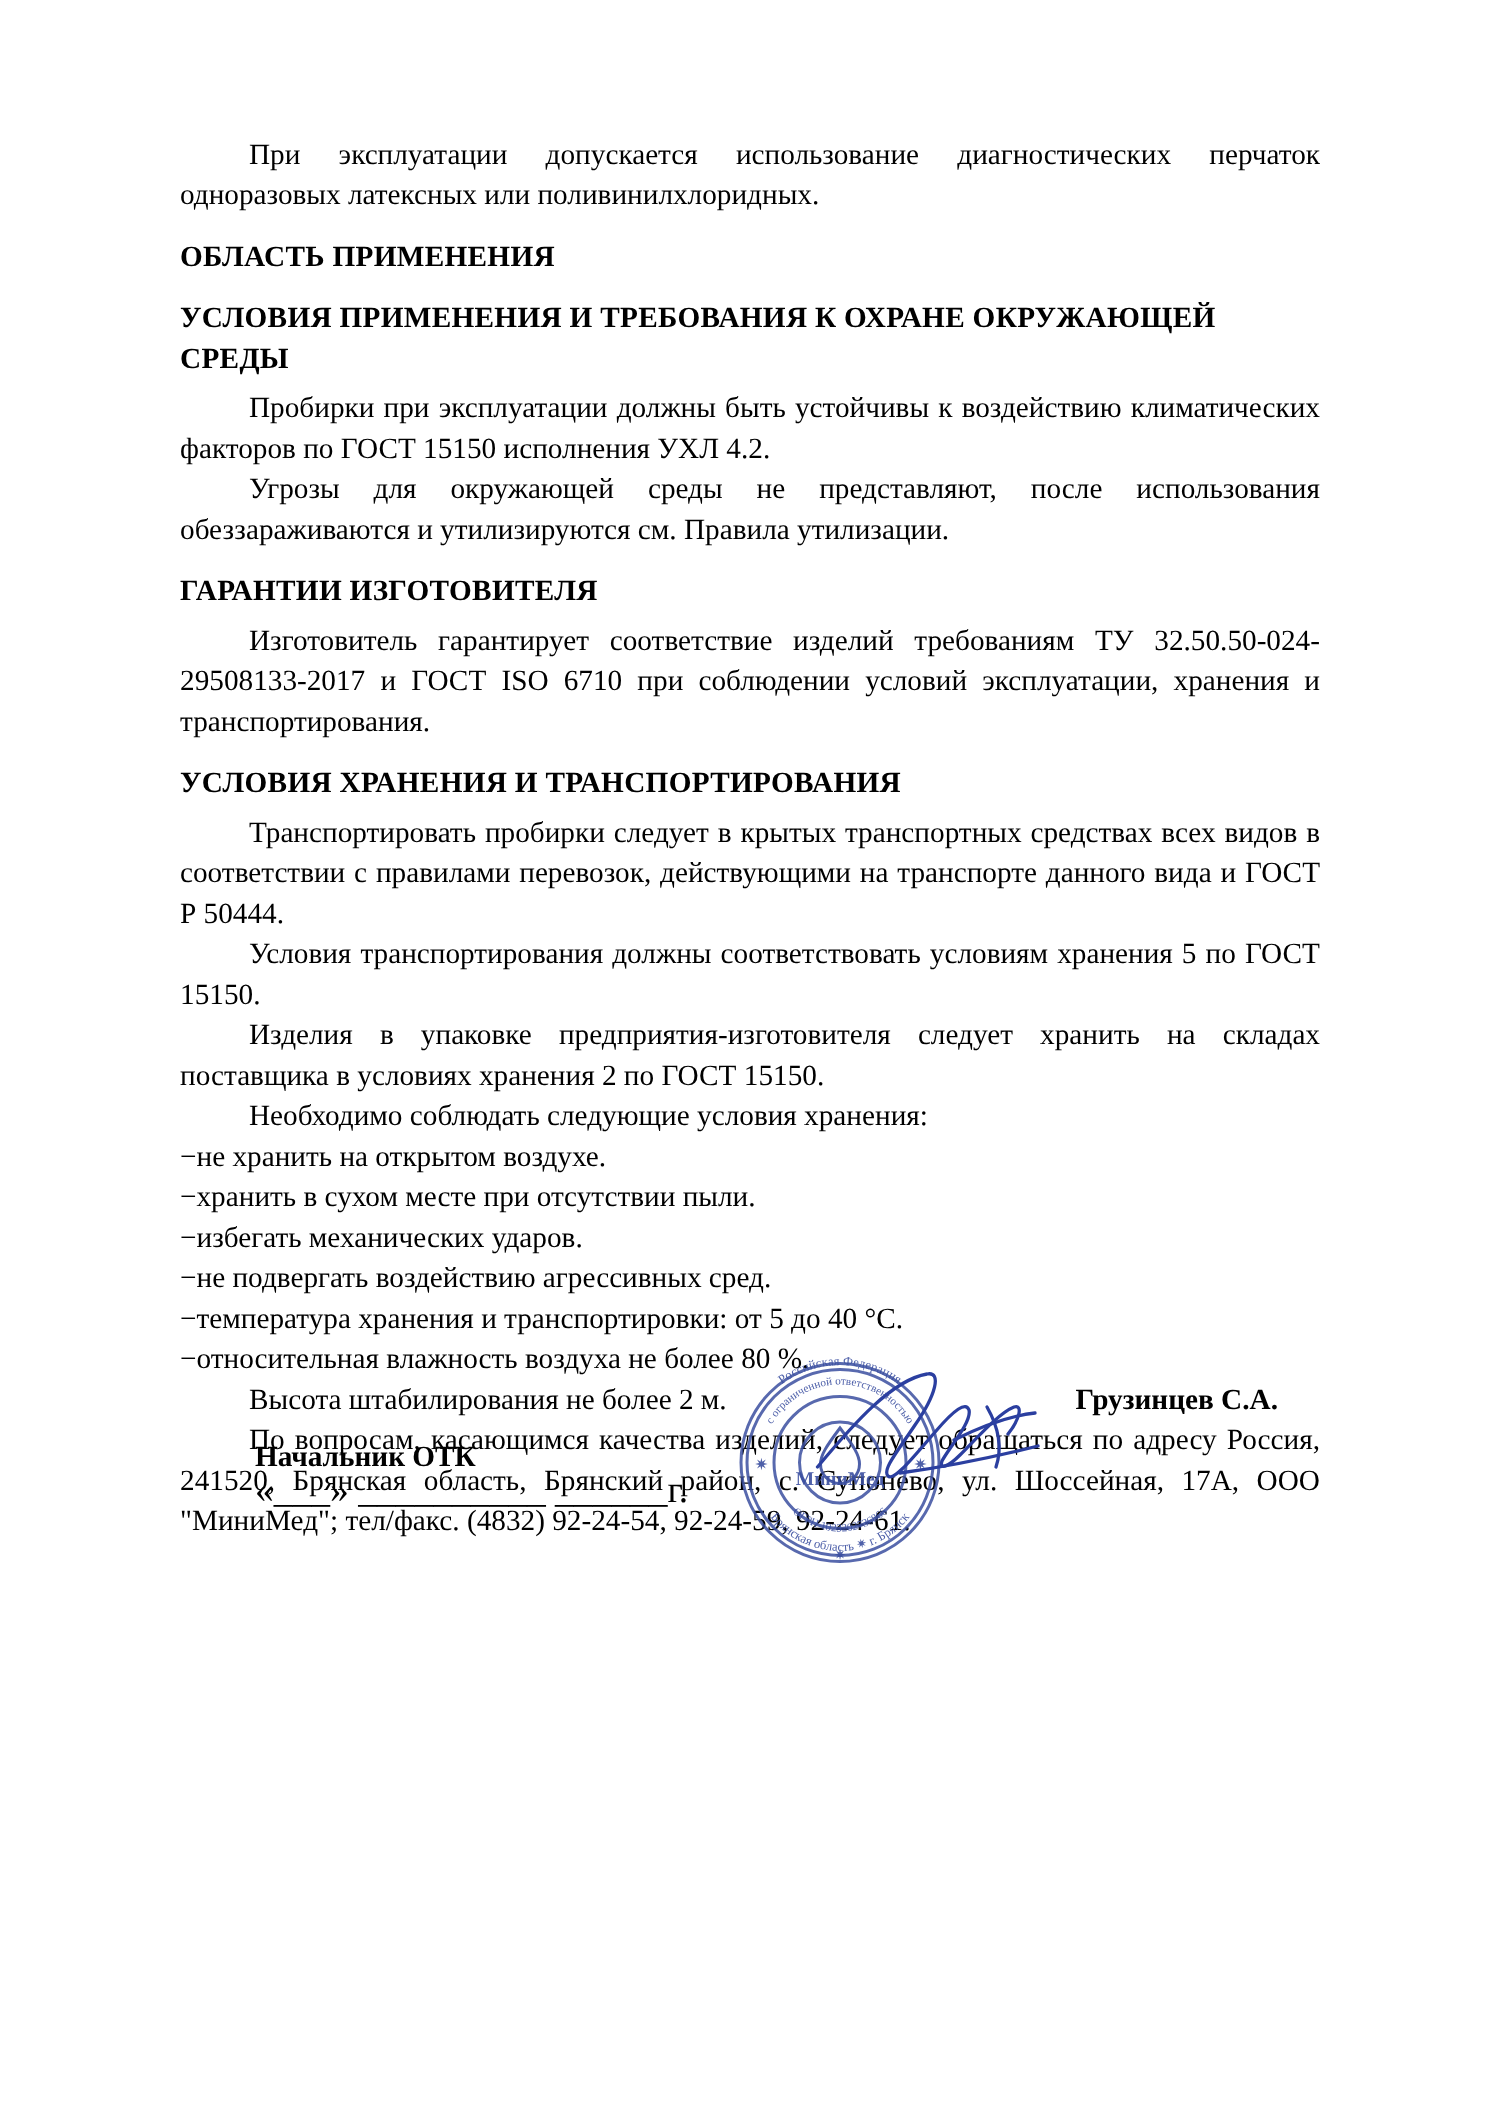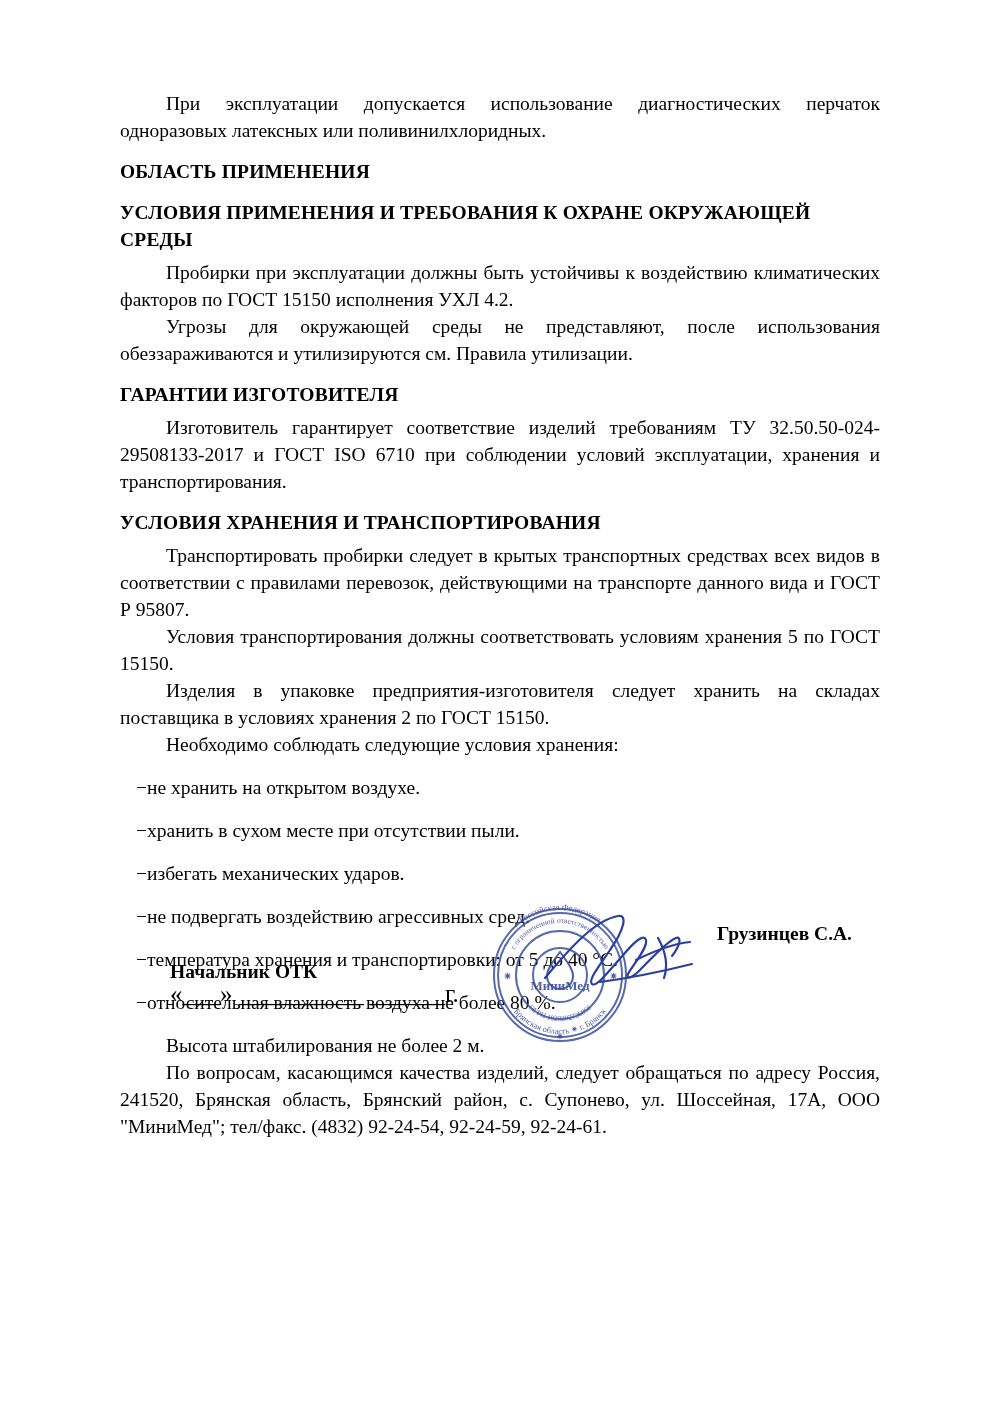--- a/index.html
+++ b/index.html
@@ -39,21 +39,21 @@
     text-indent: 46px;
   }
   h2 {
     margin: 14px 0 6px 0;
     font-size: 19.5px;
     line-height: 27px;
     font-weight: bold;
     letter-spacing: 0.2px;
   }
   .dash-item {
-    margin: 16px;
+    margin: 0;
     font-size: 19.5px;
     line-height: 27px;
     text-align: left;
   }
   .sign-block {
     position: absolute;
     left: 120px;
     top: 920px;
     width: 760px;
     height: 160px;
@@ -114,21 +114,21 @@
     <h2>ОБЛАСТЬ ПРИМЕНЕНИЯ</h2>
 
     <h2>УСЛОВИЯ ПРИМЕНЕНИЯ И ТРЕБОВАНИЯ К ОХРАНЕ ОКРУЖАЮЩЕЙ СРЕДЫ</h2>
     <p class="indent">Пробирки при эксплуатации должны быть устойчивы к воздействию климатических факторов по ГОСТ 15150 исполнения УХЛ 4.2.</p>
     <p class="indent">Угрозы для окружающей среды не представляют, после использования обеззараживаются и утилизируются см. Правила утилизации.</p>
 
     <h2>ГАРАНТИИ ИЗГОТОВИТЕЛЯ</h2>
     <p class="indent">Изготовитель гарантирует соответствие изделий требованиям ТУ 32.50.50-024-29508133-2017 и ГОСТ ISO 6710 при соблюдении условий эксплуатации, хранения и транспортирования.</p>
 
     <h2>УСЛОВИЯ ХРАНЕНИЯ И ТРАНСПОРТИРОВАНИЯ</h2>
-    <p class="indent">Транспортировать пробирки следует в крытых транспортных средствах всех видов в соответствии с правилами перевозок, действующими на транспорте данного вида и ГОСТ Р 95807.</p>
+    <p class="indent">Транспортировать пробирки следует в крытых транспортных средствах всех видов в соответствии с правилами перевозок, действующими на транспорте данного вида и ГОСТ Р 50444.</p>
     <p class="indent">Условия транспортирования должны соответствовать условиям хранения 5 по ГОСТ 15150.</p>
     <p class="indent">Изделия в упаковке предприятия-изготовителя следует хранить на складах поставщика в условиях хранения 2 по ГОСТ 15150.</p>
     <p class="indent">Необходимо соблюдать следующие условия хранения:</p>
 
     <div>
       <p class="dash-item">−не хранить на открытом воздухе.</p>
       <p class="dash-item">−хранить в сухом месте при отсутствии пыли.</p>
       <p class="dash-item">−избегать механических ударов.</p>
       <p class="dash-item">−не подвергать воздействию агрессивных сред.</p>
       <p class="dash-item">−температура хранения и транспортировки: от 5 до 40 °С.</p>

